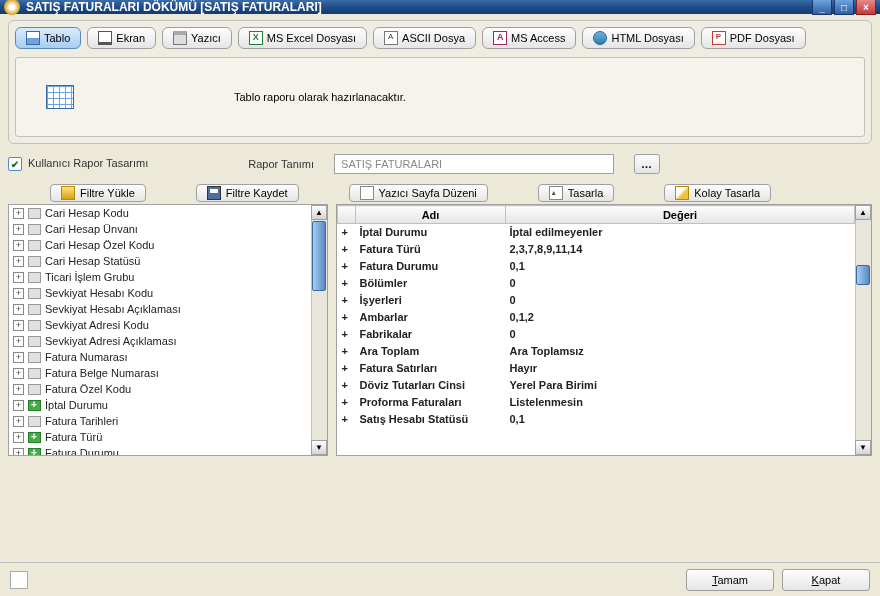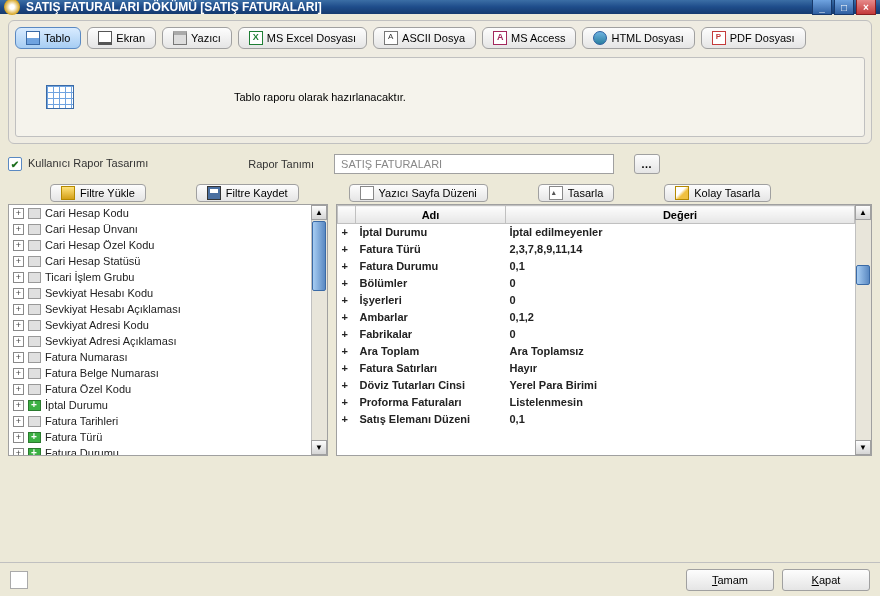--- a/index.html
+++ b/index.html
@@ -331,21 +331,21 @@
               <td>Döviz Tutarları Cinsi</td>
               <td>Yerel Para Birimi</td>
             </tr>
             <tr>
               <td class="plus">+</td>
               <td>Proforma Faturaları</td>
               <td>Listelenmesin</td>
             </tr>
             <tr>
               <td class="plus">+</td>
-              <td>Satış Elemanı Düzeni</td>
+              <td>Satış Hesabı Statüsü</td>
               <td>0,1</td>
             </tr>
           </tbody>
       </table>
       <div class="scroll">
         <div class="arr up">▲</div>
         <div class="thumb"></div>
         <div class="arr dn">▼</div>
       </div>
     </div>

